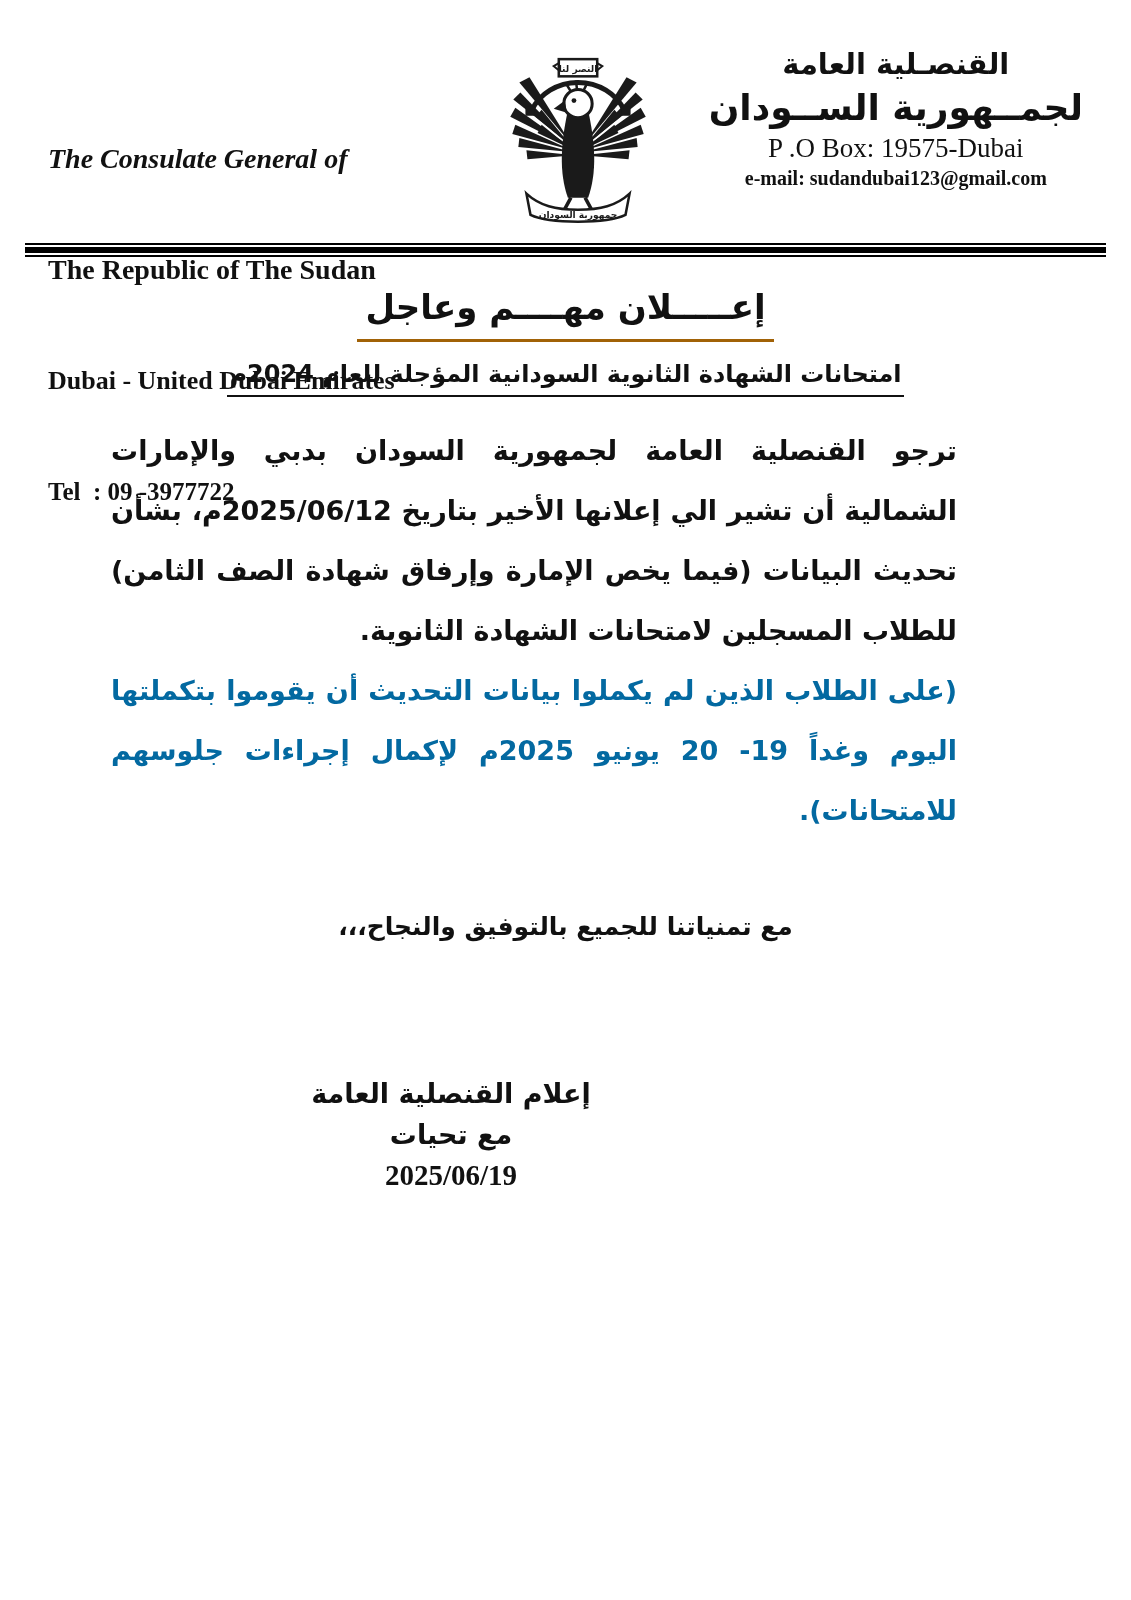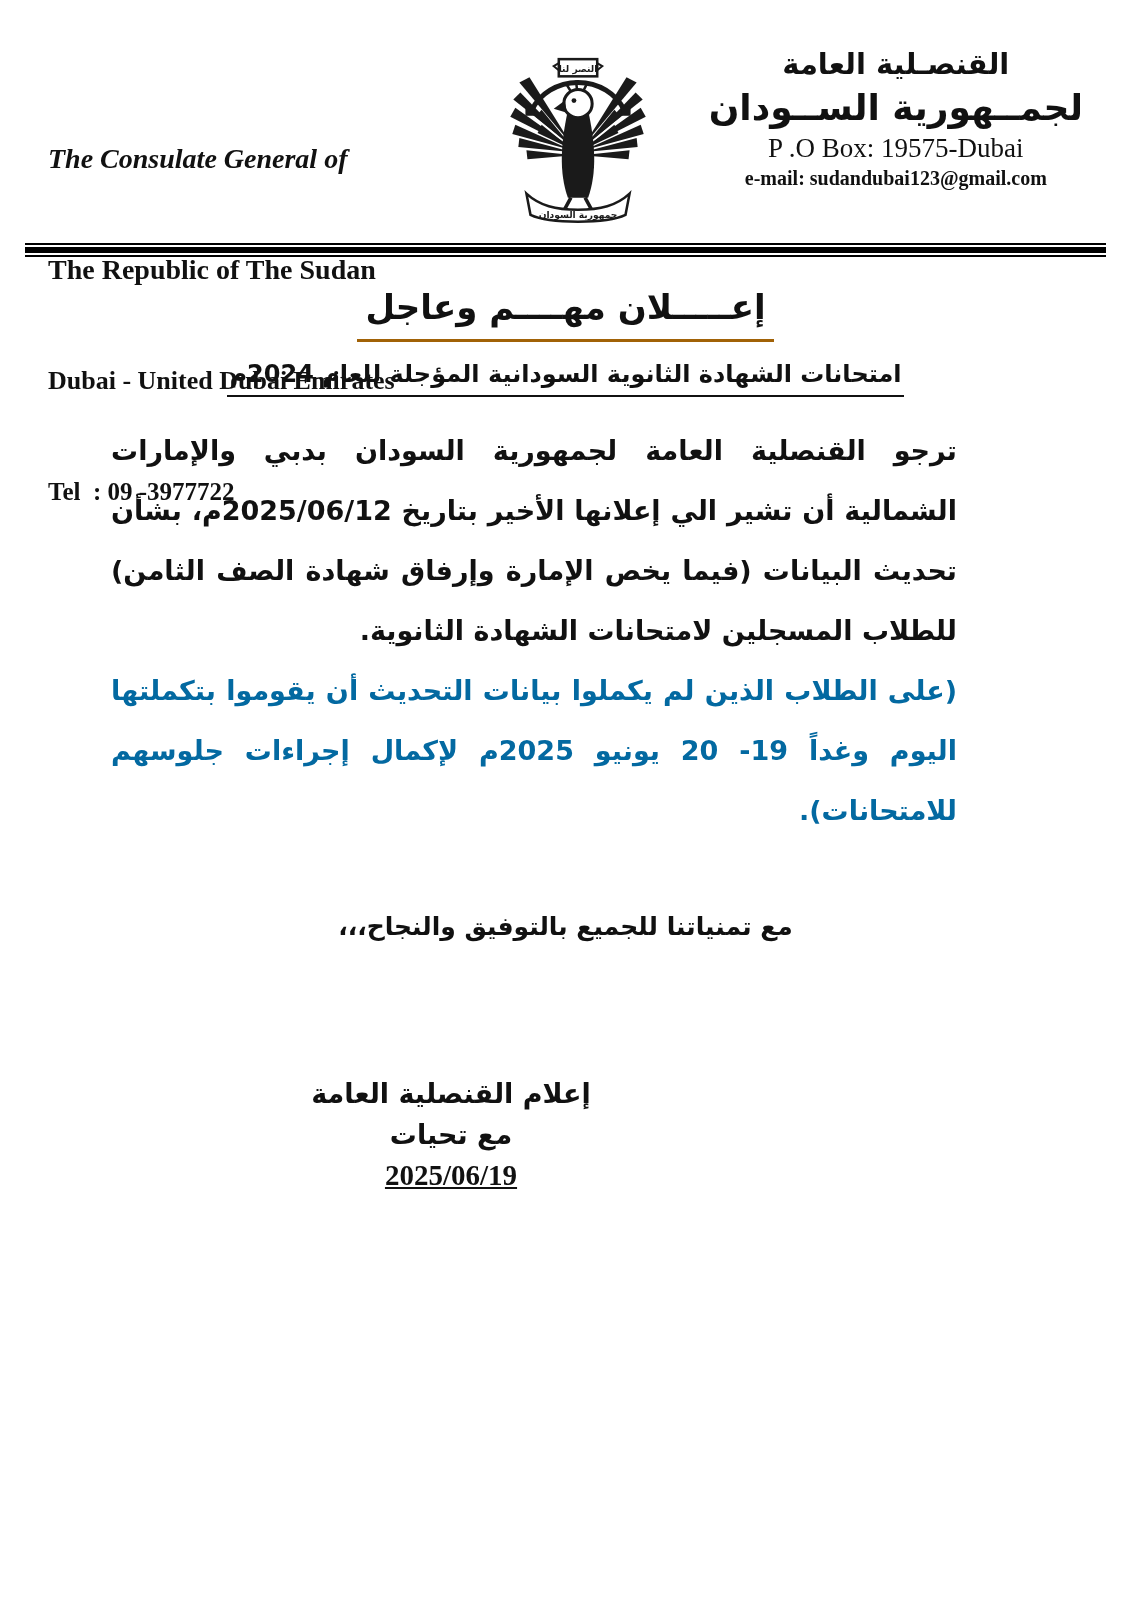--- a/index.html
+++ b/index.html
@@ -24,21 +24,21 @@
   .content{position:absolute;top:257px;left:0;right:0;direction:rtl;}
   .title-wrap{text-align:center;margin-top:30px;}
   .title-wrap .t{display:inline-block;font-weight:bold;font-size:34px;border-bottom:3px solid #a16207;padding:0 8px 12px 8px;}
   .subtitle-wrap{text-align:center;margin-top:18px;}
   .subtitle-wrap .t{display:inline-block;font-weight:bold;font-size:24px;border-bottom:2.5px solid #111;padding:0 2px 7px 2px;}
   .body-block{margin:24px 174px 0 111px;}
   .body-block p{margin:0;text-align:justify;text-align-last:right;font-weight:bold;font-size:27px;line-height:60px;}
   .p-red{color:#0369a1;}
   .closing{margin-top:68px;text-align:center;font-weight:bold;font-size:25px;line-height:36px;}
   .signature{margin-top:128px;width:420px;margin-right:470px;text-align:center;font-weight:bold;font-size:27px;line-height:41px;}
-  .signature .date{font-family:"Liberation Serif",serif;font-size:29px;text-decoration:underline;}
+  .signature .date{font-family:"Liberation Serif",serif;font-size:29px;}
 </style>
 </head>
 <body>
 
 <div class="page">
 
   <div class="hdr-en">
     <div class="l1">The Consulate General of</div>
     <div class="l2">The Republic of The Sudan</div>
     <div class="l3">Dubai - United Dubai Emirates</div>

